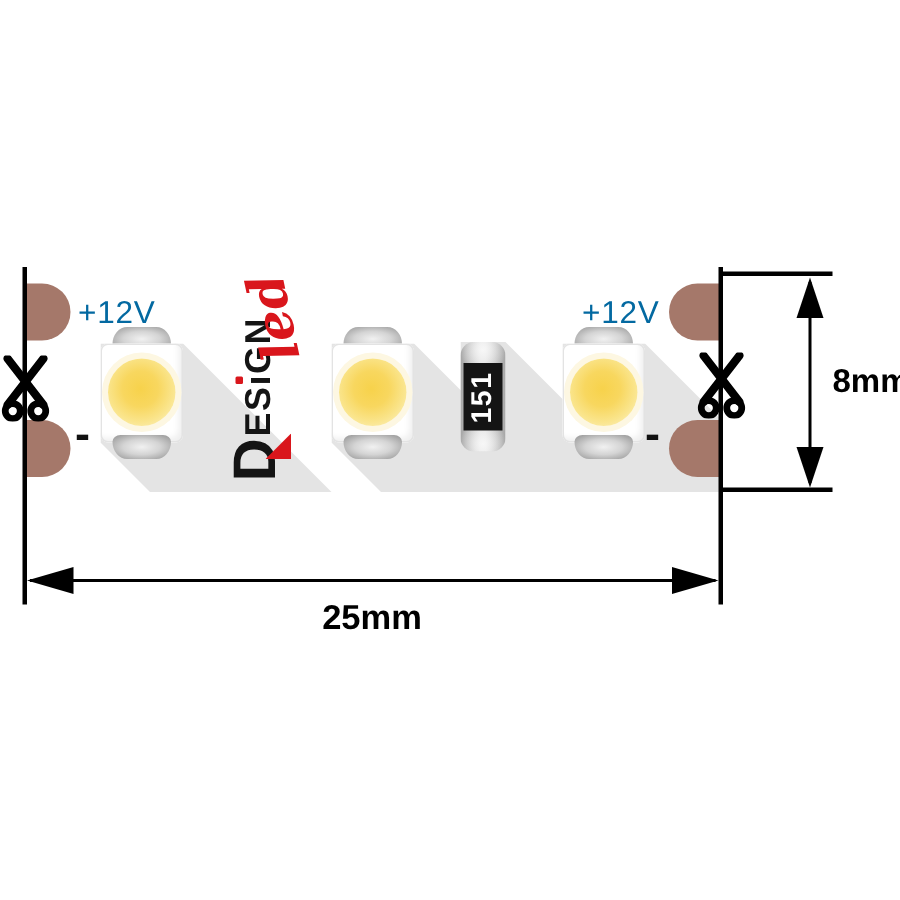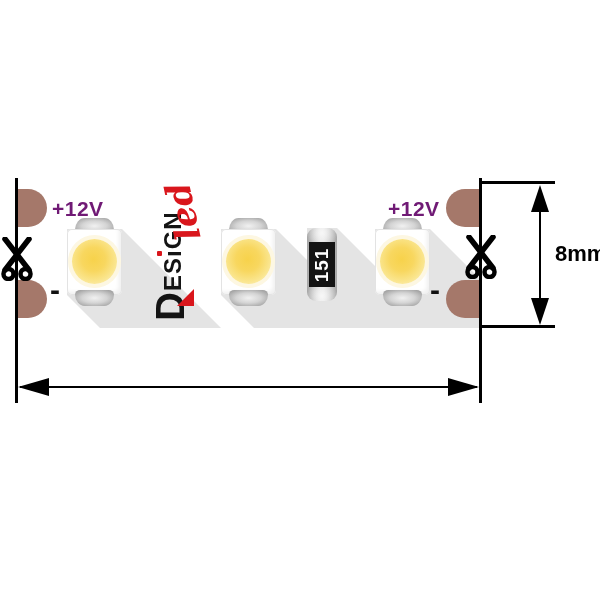--- a/index.html
+++ b/index.html
@@ -23,21 +23,21 @@
   .shr { clip-path:polygon(290px 48px, 320px 48px, 560px 288px, 560px 361px, 530px 361px, 290px 121px); }
 
   
   .pad { position:absolute; background:#a5786a; }
   .pad-l { left:0; width:30px; border-radius:0 19px 19px 0; }
   .pad-r { left:429px; width:34px; border-radius:19px 0 0 19px; }
   .pad-top { top:9px;  height:38px; }
   .pad-bot { top:100px; height:38px; }
 
   
-  .lbl   { position:absolute; font-weight:bold; font-size:21px; color:#701a75; letter-spacing:0.5px; }
+  .lbl   { position:absolute; font-weight:normal; font-size:21px; color:#0369a1; letter-spacing:0.5px; }
   .v-left  { left:35px;  top:17px; }
   .v-right { left:371px; top:17px; }
   .minus { position:absolute; font-weight:bold; font-size:30px; color:#111; line-height:30px; }
   .m-left  { left:33px;  top:95px; }
   .m-right { left:413px; top:95px; }
 
   
   .led { position:absolute; top:38px; width:55px; height:88px; }
   .led1 { left:50px; } .led2 { left:204px; } .led3 { left:358px; }
   .led .body {
@@ -182,14 +182,15 @@
   <div class="ext-line ext-top"></div>
   <div class="ext-line ext-bot"></div>
   <div class="dim8-shaft"></div>
   <div class="arr arr-up"></div>
   <div class="arr arr-down"></div>
   <span class="lbl-8mm">8mm</span>
 
   <div class="dim25-shaft"></div>
   <div class="arr arr-left"></div>
   <div class="arr arr-right"></div>
+  <span class="lbl-25mm">25mm</span>
 
 </div>
 
 </body></html>

